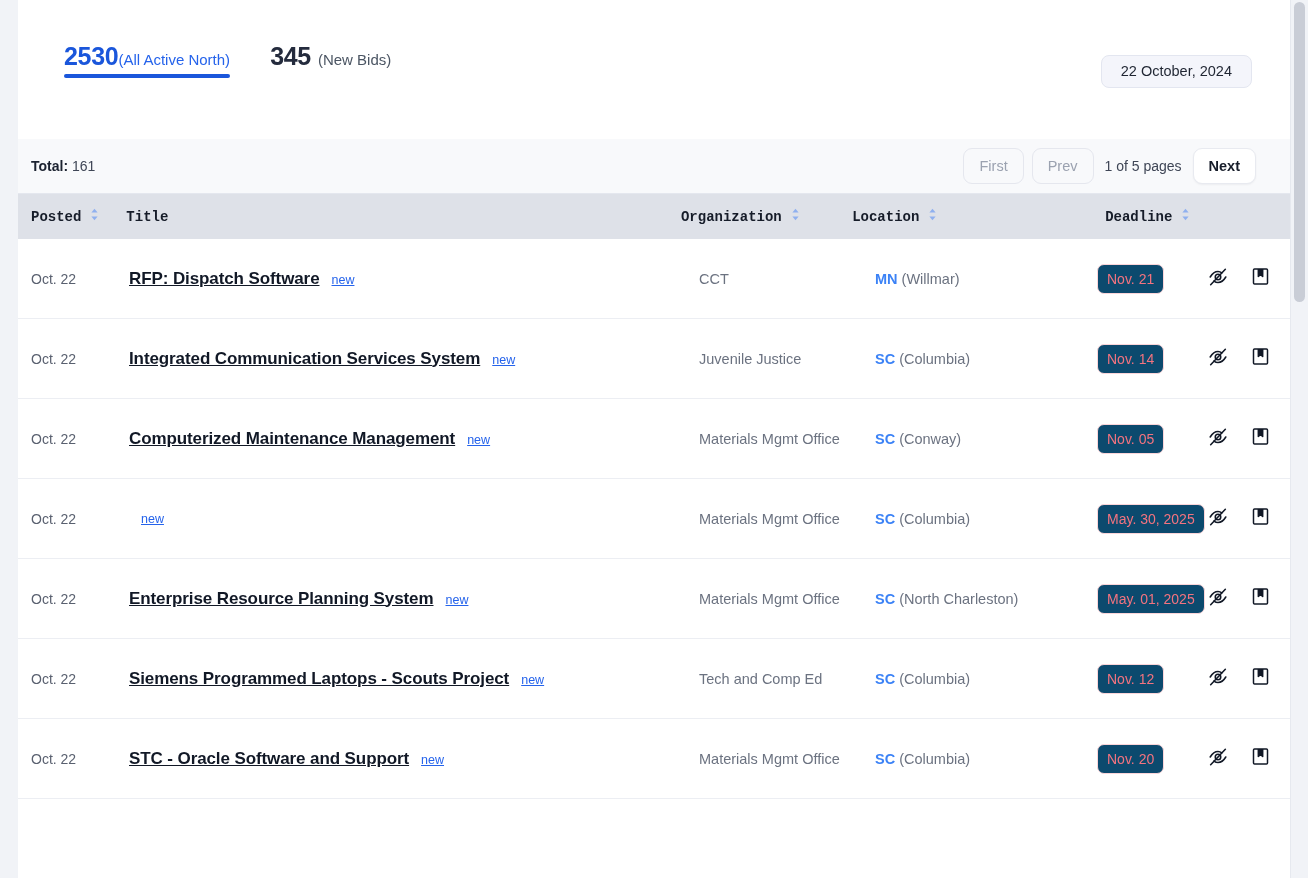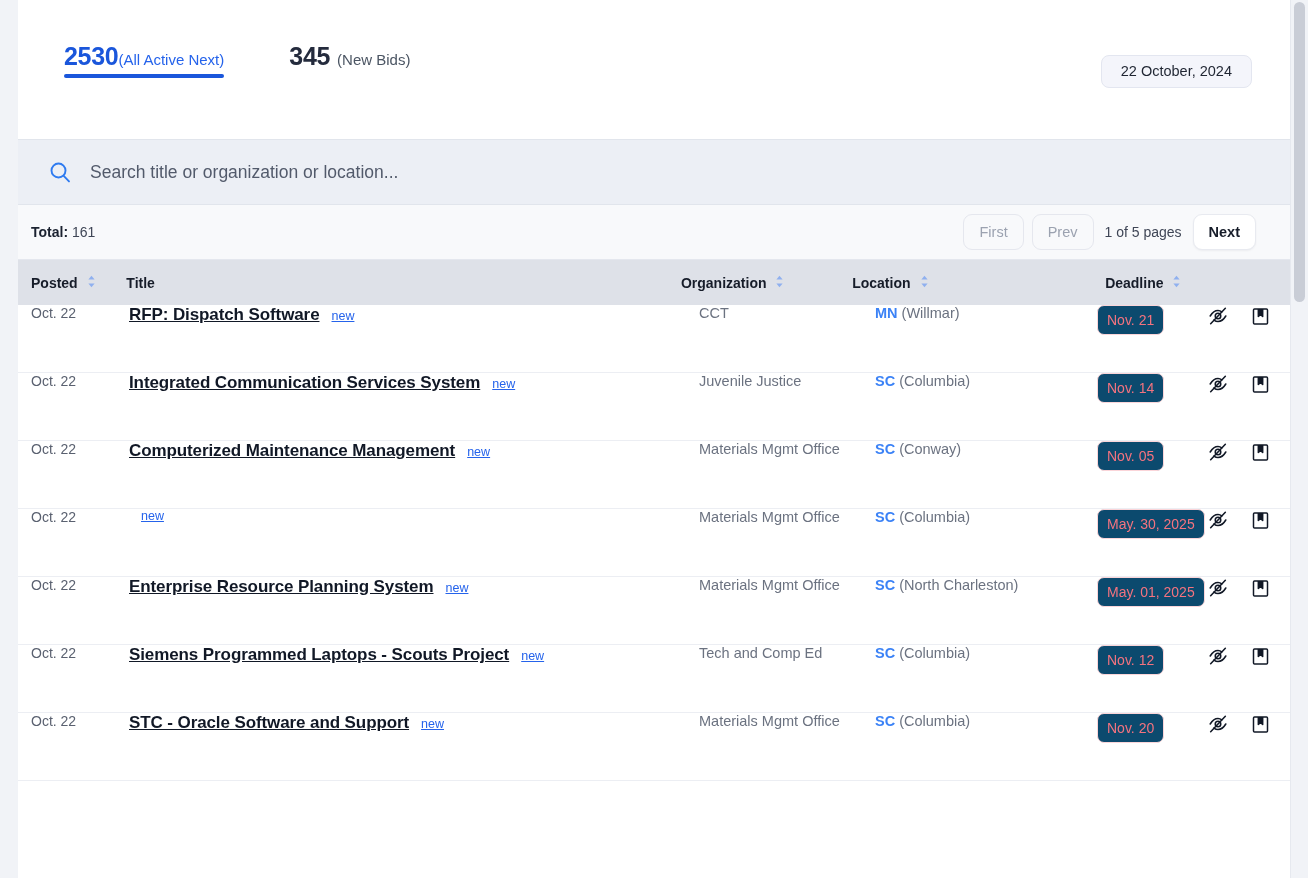--- a/index.html
+++ b/index.html
@@ -15,21 +15,21 @@
   .card {
     position: absolute; left: 18px; top: 0; width: 1272px; height: 878px;
     background: #ffffff; overflow: hidden;
   }
 
   
   .tabs-bar {
     position: relative; height: 139px; background: #fff;
     display: flex; align-items: flex-start; padding: 42px 0 0 0;
   }
-  .tabs { display: flex; align-items: flex-start; padding-left: 46px; gap: 25px; }
+  .tabs { display: flex; align-items: flex-start; padding-left: 46px; }
   .tab {
     display: flex; align-items: baseline; position: relative;
     padding-bottom: 20px; margin-right: 40px; cursor: pointer;
   }
   .tab .num { font-size: 25px; font-weight: bold; letter-spacing: -0.3px; }
   .tab .lbl { font-size: 15px; }
   .tab.active .num { color: #1a56db; }
   .tab.active .lbl { color: #2563eb; }
   .tab.active .lbl { margin-left: 0px; }
   .tab.active::after {
@@ -77,34 +77,34 @@
   }
   .pg-btn.enabled {
     background: #ffffff; color: #161c29; font-weight: bold;
     border-color: #e8eaf0; box-shadow: 0 1px 2px rgba(20,25,40,.05);
   }
   .pg-info { font-size: 14px; color: #3f4656; margin: 0 11px 0 3px; white-space: nowrap; }
 
   
   .thead {
     height: 45px; background: #dee1e8;
-    display: flex; align-items: center;
+    display: flex; align-items: center; font-family: Liberation Mono, monospace;
   }
   .th { font-size: 14px; font-weight: bold; color: #161c29; display: flex; align-items: center; }
   .sort-ic { margin-left: 9px; flex: none; }
 
   .col-posted { width: 111px; padding-left: 13px; }
   .col-title  { width: 570px; }
   .col-org    { width: 176px; }
   .col-loc    { width: 260px; }
   .col-dead   { width: 110px; }
   .col-act    { width: 80px; }
 
   .row {
-    height: 68px; display: flex; align-items: flex-start;
+    height: 80px; display: flex; align-items: center;
     border-bottom: 1px solid #eceef3; background: #fff;
   }
   .c-posted { width: 111px; padding-left: 13px; font-size: 14px; color: #5a6170; }
   .c-title  { width: 570px; display: flex; align-items: baseline; }
   .c-title .t {
     font-size: 17px; font-weight: bold; color: #111826;
     letter-spacing: -0.1px; cursor: pointer; text-decoration: underline;
   }
   .badge-new {
     font-size: 12.5px; color: #2563eb; margin-left: 12px;
@@ -142,39 +142,30 @@
 
 <div class="page">
   <div class="left-strip"></div>
 
   <div class="card">
 
     <div class="tabs-bar">
       <div class="tabs">
         <div class="tab active">
           <span class="num">2530</span>
-          <span class="lbl">(All Active Next)</span>
+          <span class="lbl">(All Active North)</span>
         </div>
         <div class="tab idle">
           <span class="num">345</span>
           <span class="lbl">(New Bids)</span>
         </div>
       </div>
       <div class="date-badge">22 October, 2024</div>
     </div>
 
-    <div class="search-bar">
-      <span class="search-icon">
-        <svg width="22" height="22" viewBox="0 0 22 22" fill="none">
-          <circle cx="9.5" cy="9.5" r="7" stroke="#2f7bf0" stroke-width="1.9"></circle>
-          <line x1="14.7" y1="14.9" x2="20" y2="20.4" stroke="#2f7bf0" stroke-width="1.9" stroke-linecap="round"></line>
-        </svg>
-      </span>
-      <input class="search-input" type="text" placeholder="Search title or organization or location..." style="">
-    </div>
 
     <div class="page-bar">
       <div class="total">
         <b>Total:</b>
         <span>161</span>
       </div>
       <div class="pager">
         <button class="pg-btn">First</button>
         <button class="pg-btn">Prev</button>
         <span class="pg-info">1 of 5 pages</span>

